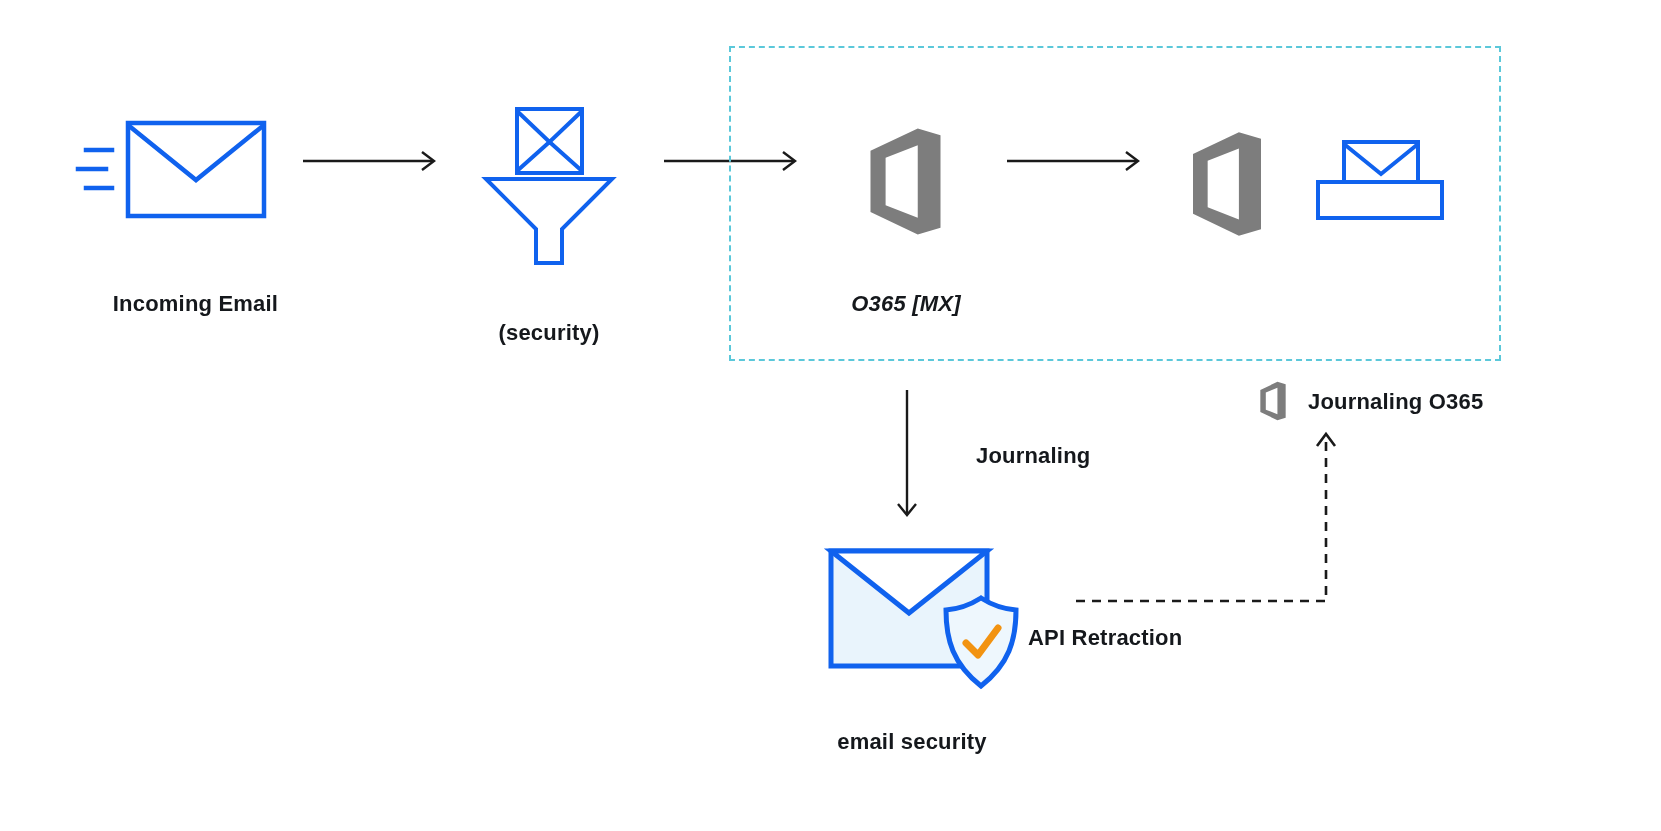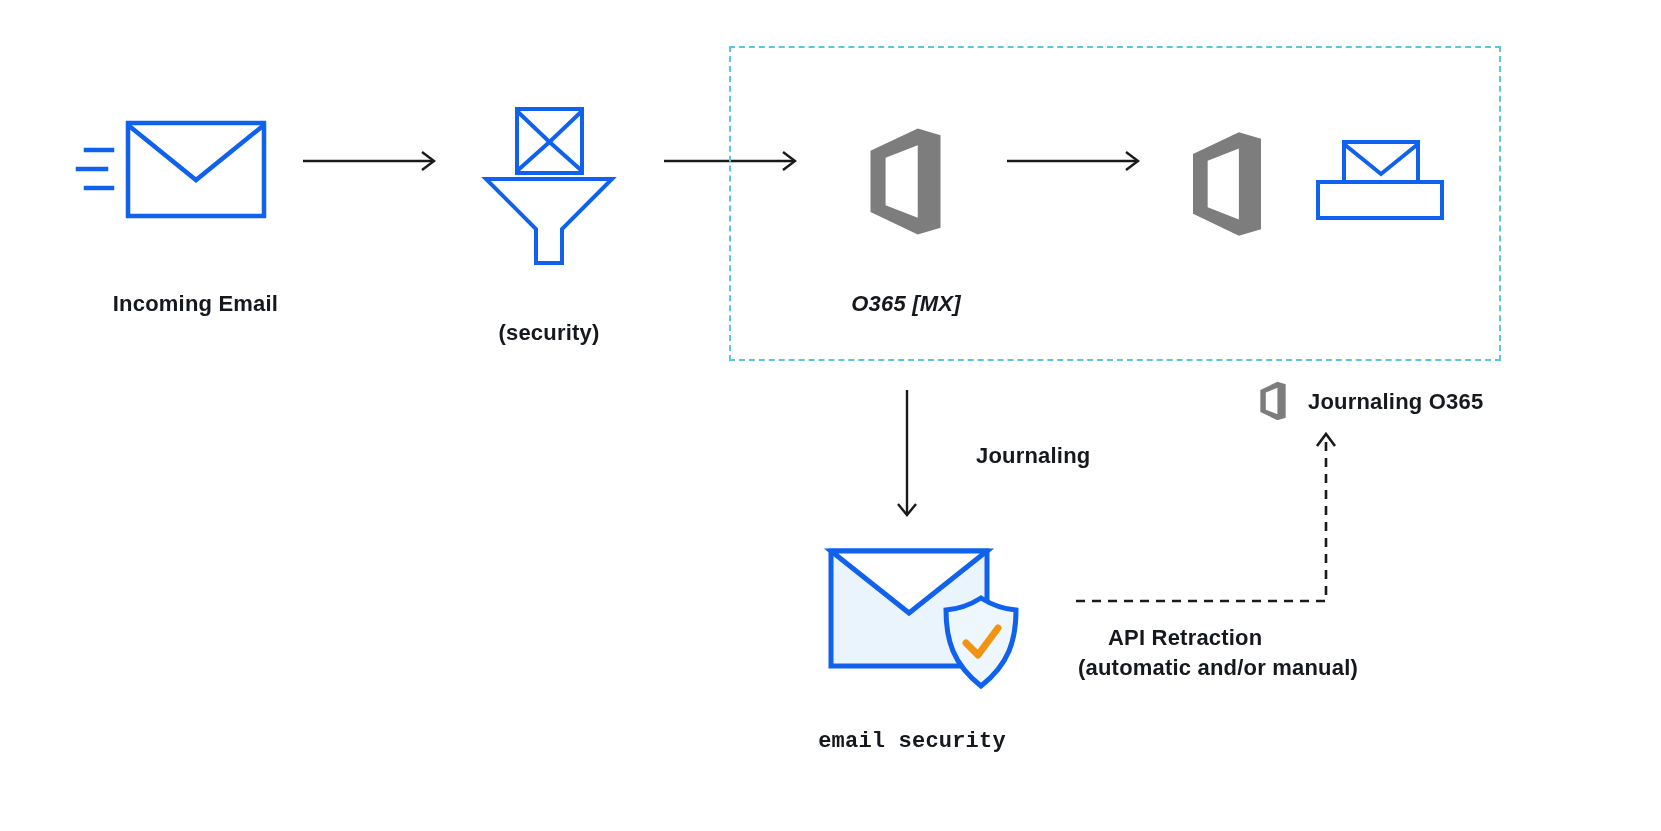--- a/index.html
+++ b/index.html
@@ -94,22 +94,21 @@
   <div class="label left" style="left:940px; top:442px;margin-left:36px;">Journaling</div>
 
   <svg class="abs" style="left:826px; top:546px;" width="200" height="148" viewBox="0 0 200 148">
     <rect class="stroke-blue-fill-light" x="5" y="5" width="156" height="115" stroke-width="5"></rect>
     <path d="M5 5 L161 5 L83 67 Z" fill="#ffffff" stroke="var(--blue)" stroke-width="5"></path>
     <g transform="translate(114,50)">
       <path d="M41 2 C52 9 63 13 76 14 C76 44 69 68 41 90 C13 68 6 44 6 14 C19 13 30 9 41 2 Z" fill="#EEF7FD" stroke="var(--blue)" stroke-width="5"></path>
       <polyline class="stroke-orange" points="26,47 38,59 58,32" stroke-width="7" stroke-linecap="round" stroke-linejoin="round"></polyline>
     </g>
   </svg>
-  <div class="label" style="left:812px; top:728px; width:200px;font-family:Liberation Mono, monospace;">email security</div>
+  <div class="label" style="left:812px; top:728px; width:200px;">email security</div>
 
   <svg class="abs" style="left:1070px; top:420px;" width="270" height="190" viewBox="0 0 270 190">
     <path class="stroke-arrow" d="M6 181 H 256 V 16" stroke-width="2.6" stroke-dasharray="9 7"></path>
     <polyline class="stroke-arrow" points="247,26 256,14 265,26" stroke-width="2.6"></polyline>
   </svg>
-  <div class="label left" style="left:1108px; top:624px;">API Retraction</div>
-  <div class="label left" style="left:1078px; top:654px;">(automatic and/or manual)</div>
+  <div class="label left" style="left:1028px; top:624px;">API Retraction</div>
 
 </div>
 
 </body></html>

